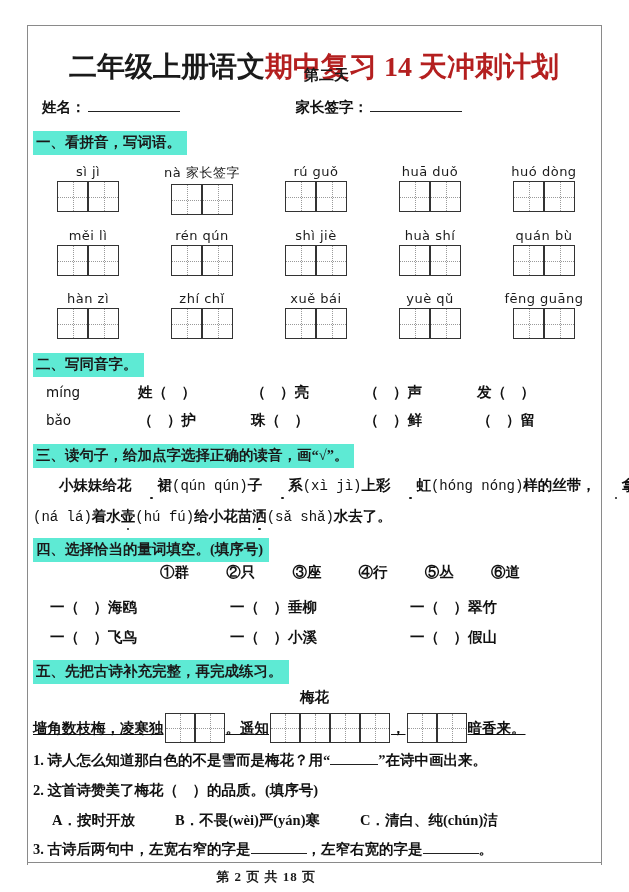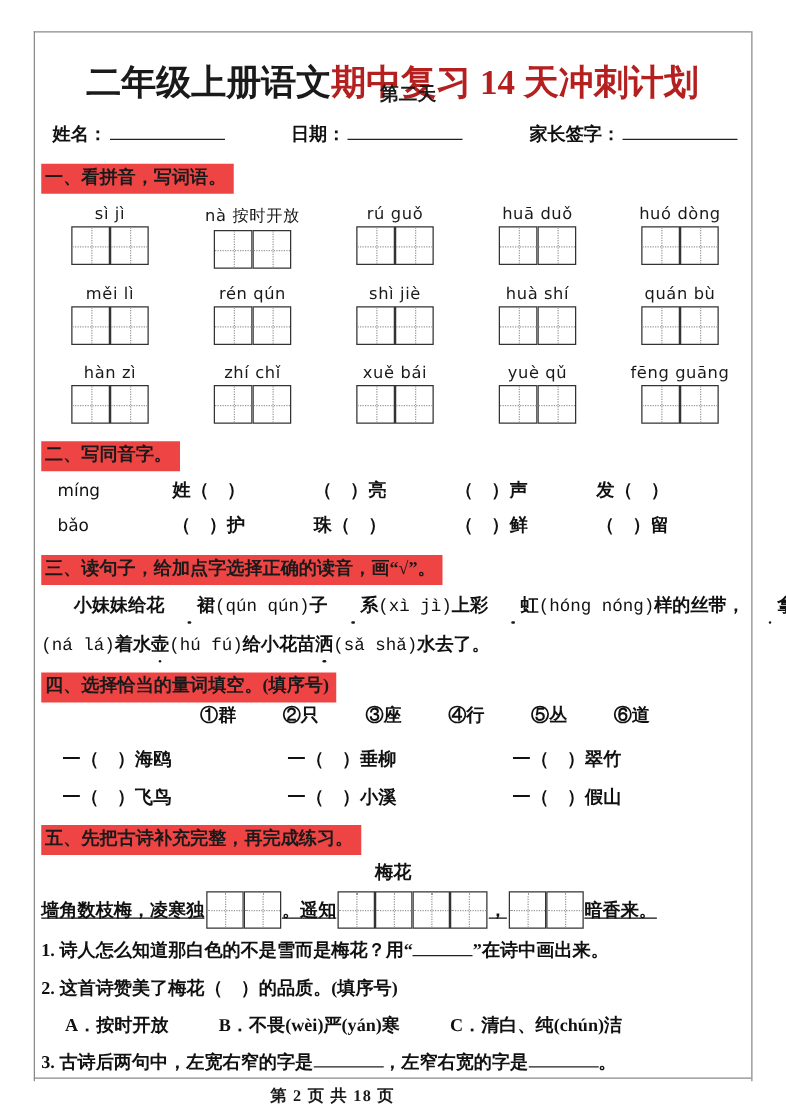--- a/index.html
+++ b/index.html
@@ -89,21 +89,21 @@
   .meta-gap-a { width: 58px; }
   .meta-gap-b { width: 58px; }
 
   
   .sec-head {
     position: absolute;
     left: 33px;
     font-size: 14.5px;
     font-weight: bold;
     color: #1a1a1a;
-    background: #ef4444;
+    background: #5eead4;
     padding: 2px 6px 2px 3px;
     white-space: nowrap;
     line-height: 1.35;
   }
 
   
   .pinyin-row {
     position: absolute;
     left: 36px;
     width: 560px;
@@ -311,43 +311,39 @@
     <div class="title-line"><span class="title-black">二年级上册语文</span><span class="title-red">期中复习 14 天冲刺计划</span></div>
   </div>
   <div class="subtitle">第二天</div>
 
   <div class="meta-row">
     <div class="meta-item">
       <span class="meta-label">姓名：</span>
       <span class="meta-rule rule-name"></span>
     </div>
     <span class="meta-gap-a"></span>
-    <div class="meta-item">
-      <span class="meta-label">日期：</span>
-      <span class="meta-rule rule-date"></span>
-    </div>
     <span class="meta-gap-b"></span>
     <div class="meta-item">
       <span class="meta-label">家长签字：</span>
       <span class="meta-rule rule-sign"></span>
     </div>
   </div>
 
   <div class="sec-head" style="top:131px;">一、看拼音，写词语。</div>
 
   <div class="pinyin-row" style="top:164px;">
     <div class="pinyin-cellgroup">
       <div class="pinyin-text">sì  jì</div>
       <div class="tianzi-wrap">
           <div class="tianzi"></div>
           <div class="tianzi"></div>
         </div>
     </div>
     <div class="pinyin-cellgroup">
-      <div class="pinyin-text">nà 按时开放</div>
+      <div class="pinyin-text">nà 家长签字</div>
       <div class="tianzi-wrap">
           <div class="tianzi"></div>
           <div class="tianzi"></div>
         </div>
     </div>
     <div class="pinyin-cellgroup">
       <div class="pinyin-text">rú guǒ</div>
       <div class="tianzi-wrap">
           <div class="tianzi"></div>
           <div class="tianzi"></div>

